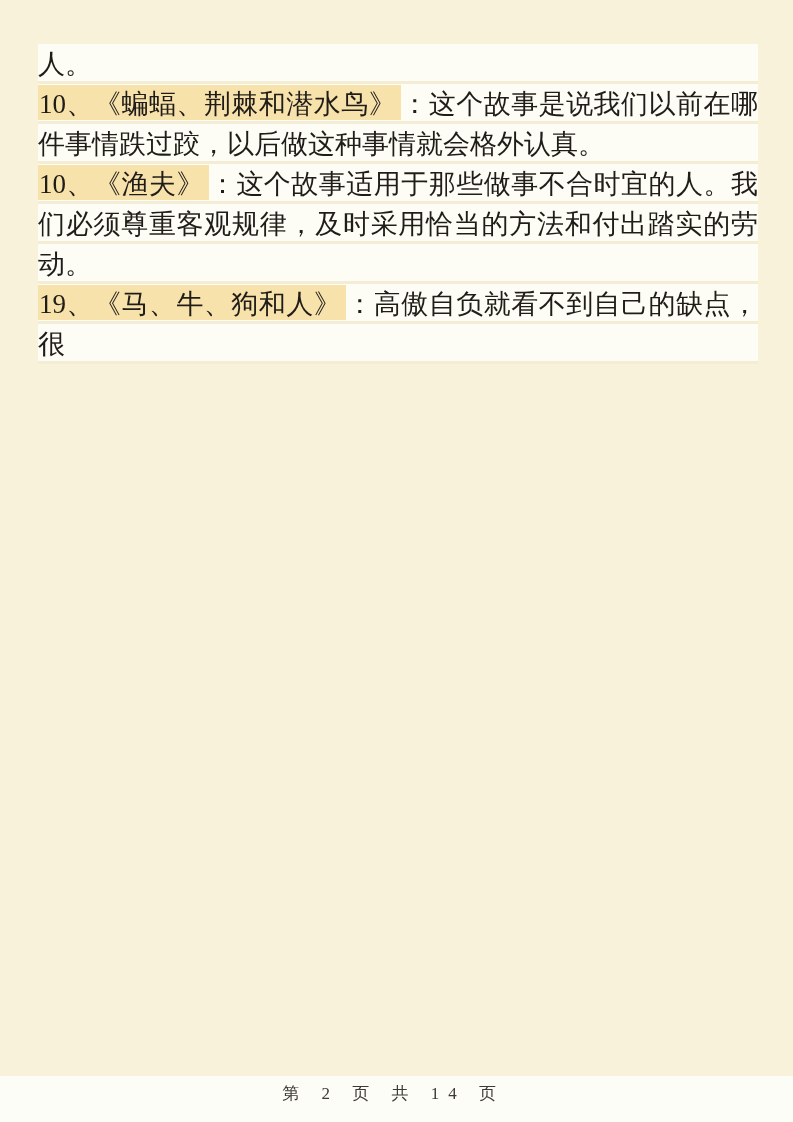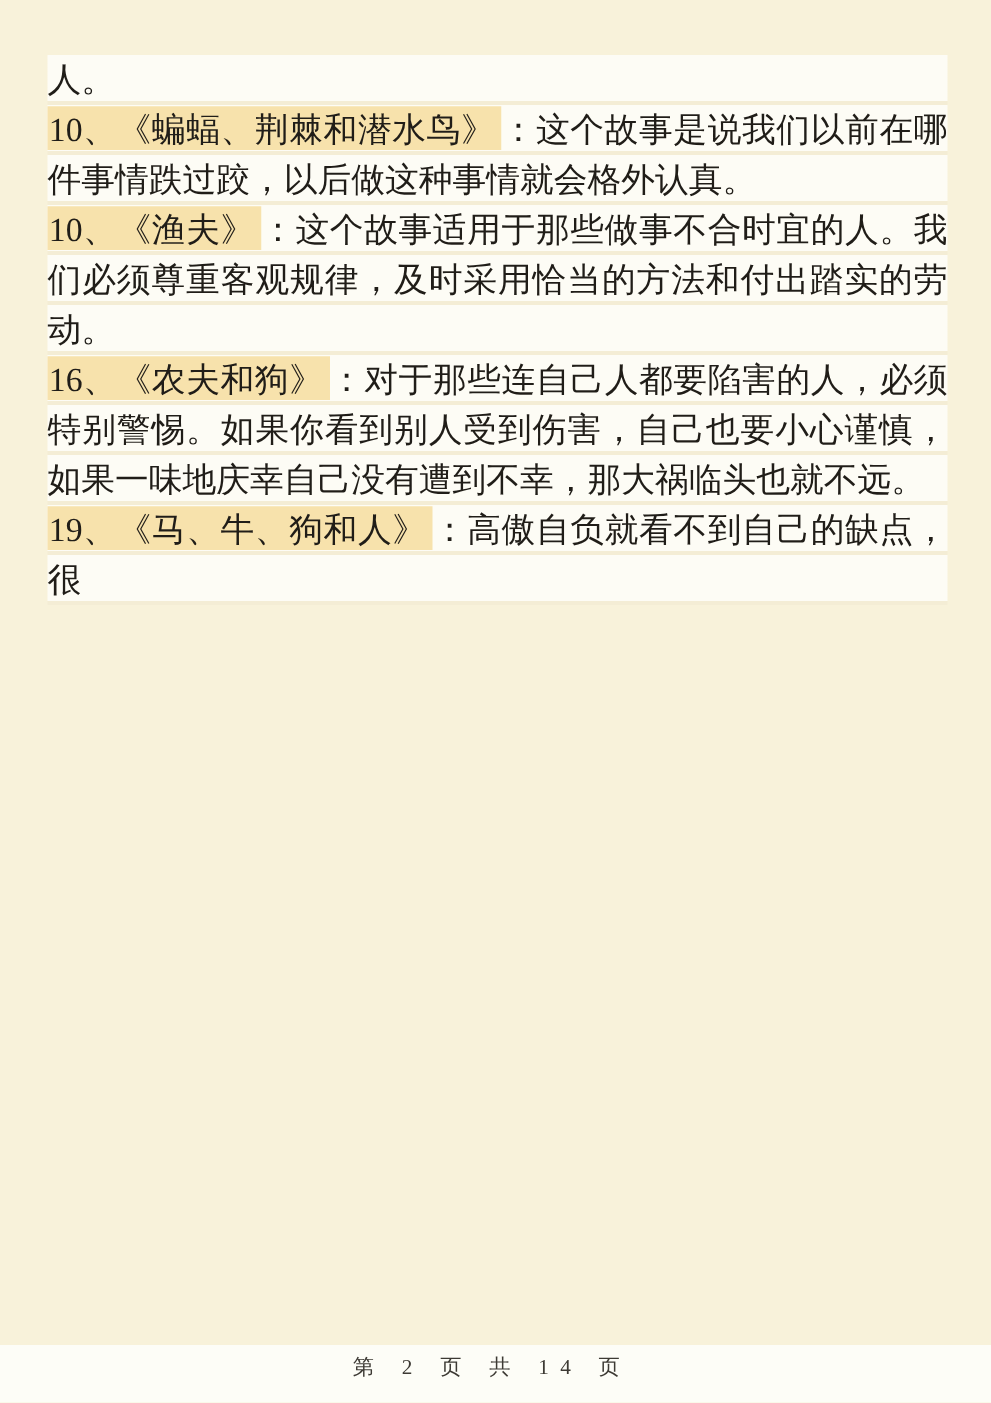--- a/index.html
+++ b/index.html
@@ -77,21 +77,20 @@
     </p>
 
   <p class="item"><span class="hl"><span>10、</span><span>《蝙蝠、荆棘和潜水鸟》</span></span><span>：</span><span>这个故事是说我们以前在哪件事情跌过跤，以后做这种事情就会格外认真。</span></p>
 
 
 
   <p class="item"><span class="hl"><span>10、</span><span>《渔夫》</span></span><span>：</span><span>这个故事适用于那些做事不合时宜的人。我们必须尊重客观规律，及时采用恰当的方法和付出踏实的劳动。</span></p>
 
 
 
-  <p class="item"><span class="hl"><span>16、</span><span>《农夫和狗》</span></span><span>：</span><span>对于那些连自己人都要陷害的人，必须特别警惕。如果你看到别人受到伤害，自己也要小心谨慎，如果一味地庆幸自己没有遭到不幸，那大祸临头也就不远。</span></p>
 
 
 
   <p class="item"><span class="hl"><span>19、</span><span>《马、牛、狗和人》</span></span><span>：</span><span>高傲自负就看不到自己的缺点，很</span></p>
 </div>
 
   <div class="footer">
     <span>第 2 页 共 14 页</span>
   </div>
 

